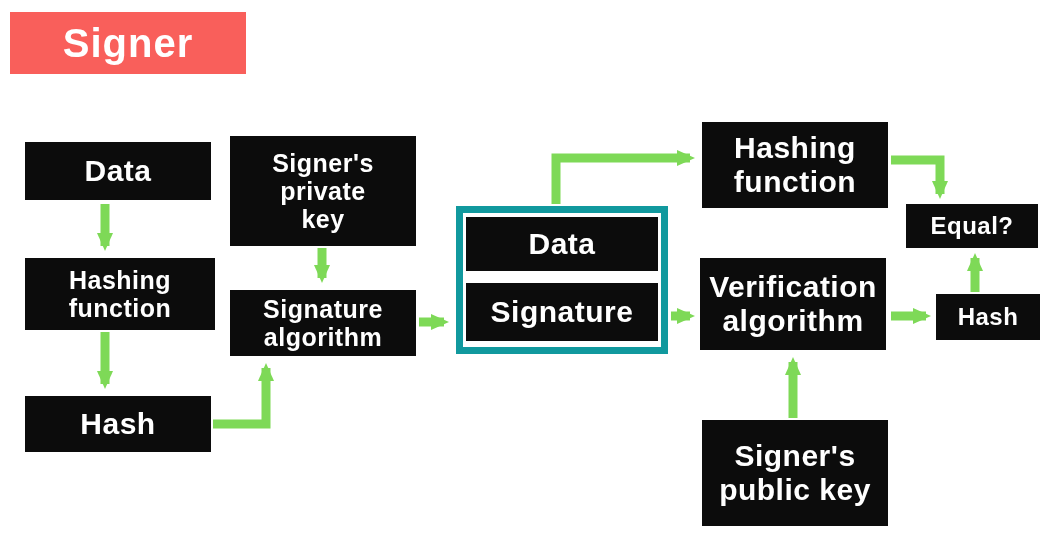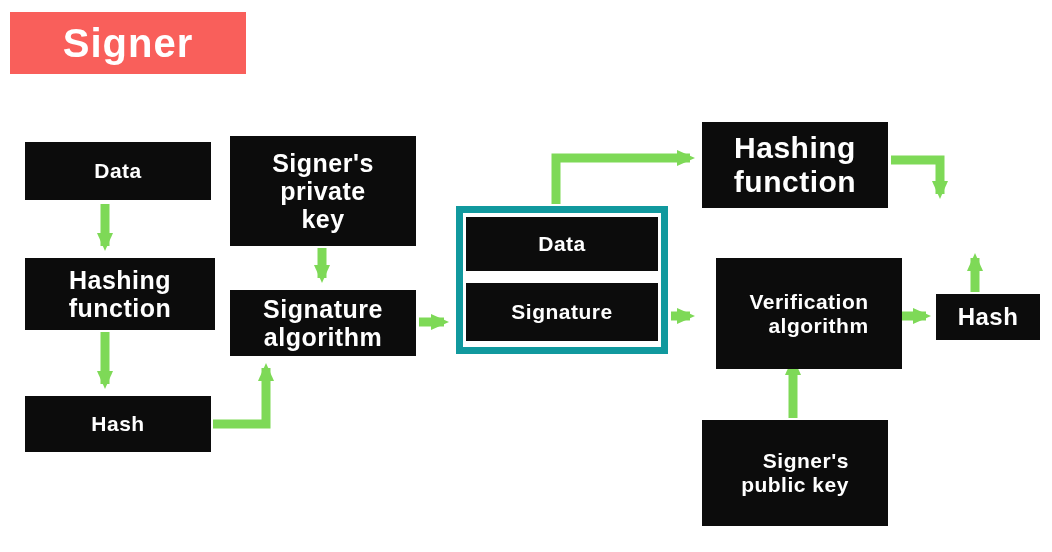--- a/index.html
+++ b/index.html
@@ -29,21 +29,21 @@
     position:absolute;
     background:var(--ink);
     color:#fff;
     display:flex;align-items:center;justify-content:center;
     text-align:center;
     font-weight:bold;
     white-space:pre-line;
     line-height:1.12;
     letter-spacing:0.5px;
   }
-  .fs26{font-size:21px;text-align:right;}
+  .fs26{font-size:30px;}
   .fs25{font-size:25px;}
   .fs30{font-size:30px;}
   .fs24{font-size:24px;}
   .payload{
     position:absolute;
     left:456px;top:206px;width:212px;height:148px;
     border:7px solid var(--teal);
     background:var(--bg);
     box-sizing:border-box;
   }
@@ -97,20 +97,21 @@
   <div class="node fs25" style="left:230px;top:290px;width:186px;height:66px;">Signature
 algorithm</div>
 
   <div class="payload">
     <div class="node fs26" style="left:3px;top:4px;width:192px;height:54px;">Data</div>
     <div class="node fs26" style="left:3px;top:70px;width:192px;height:58px;">Signature</div>
   </div>
 
   <div class="node fs30" style="left:702px;top:122px;width:186px;height:86px;">Hashing
 function</div>
-  <div class="node fs26" style="left:716px;top:258px;width:186px;height:111px;">Verification
+  <div class="node fs26" style="left:700px;top:258px;width:186px;height:92px;">Verification
 algorithm</div>
   <div class="node fs26" style="left:702px;top:420px;width:186px;height:106px;">Signer's
 public key</div>
 
+  <div class="node fs24" style="left:906px;top:204px;width:132px;height:44px;">Equal?</div>
   <div class="node fs24" style="left:936px;top:294px;width:104px;height:46px;">Hash</div>
 
 </div>
 
 </body></html>

